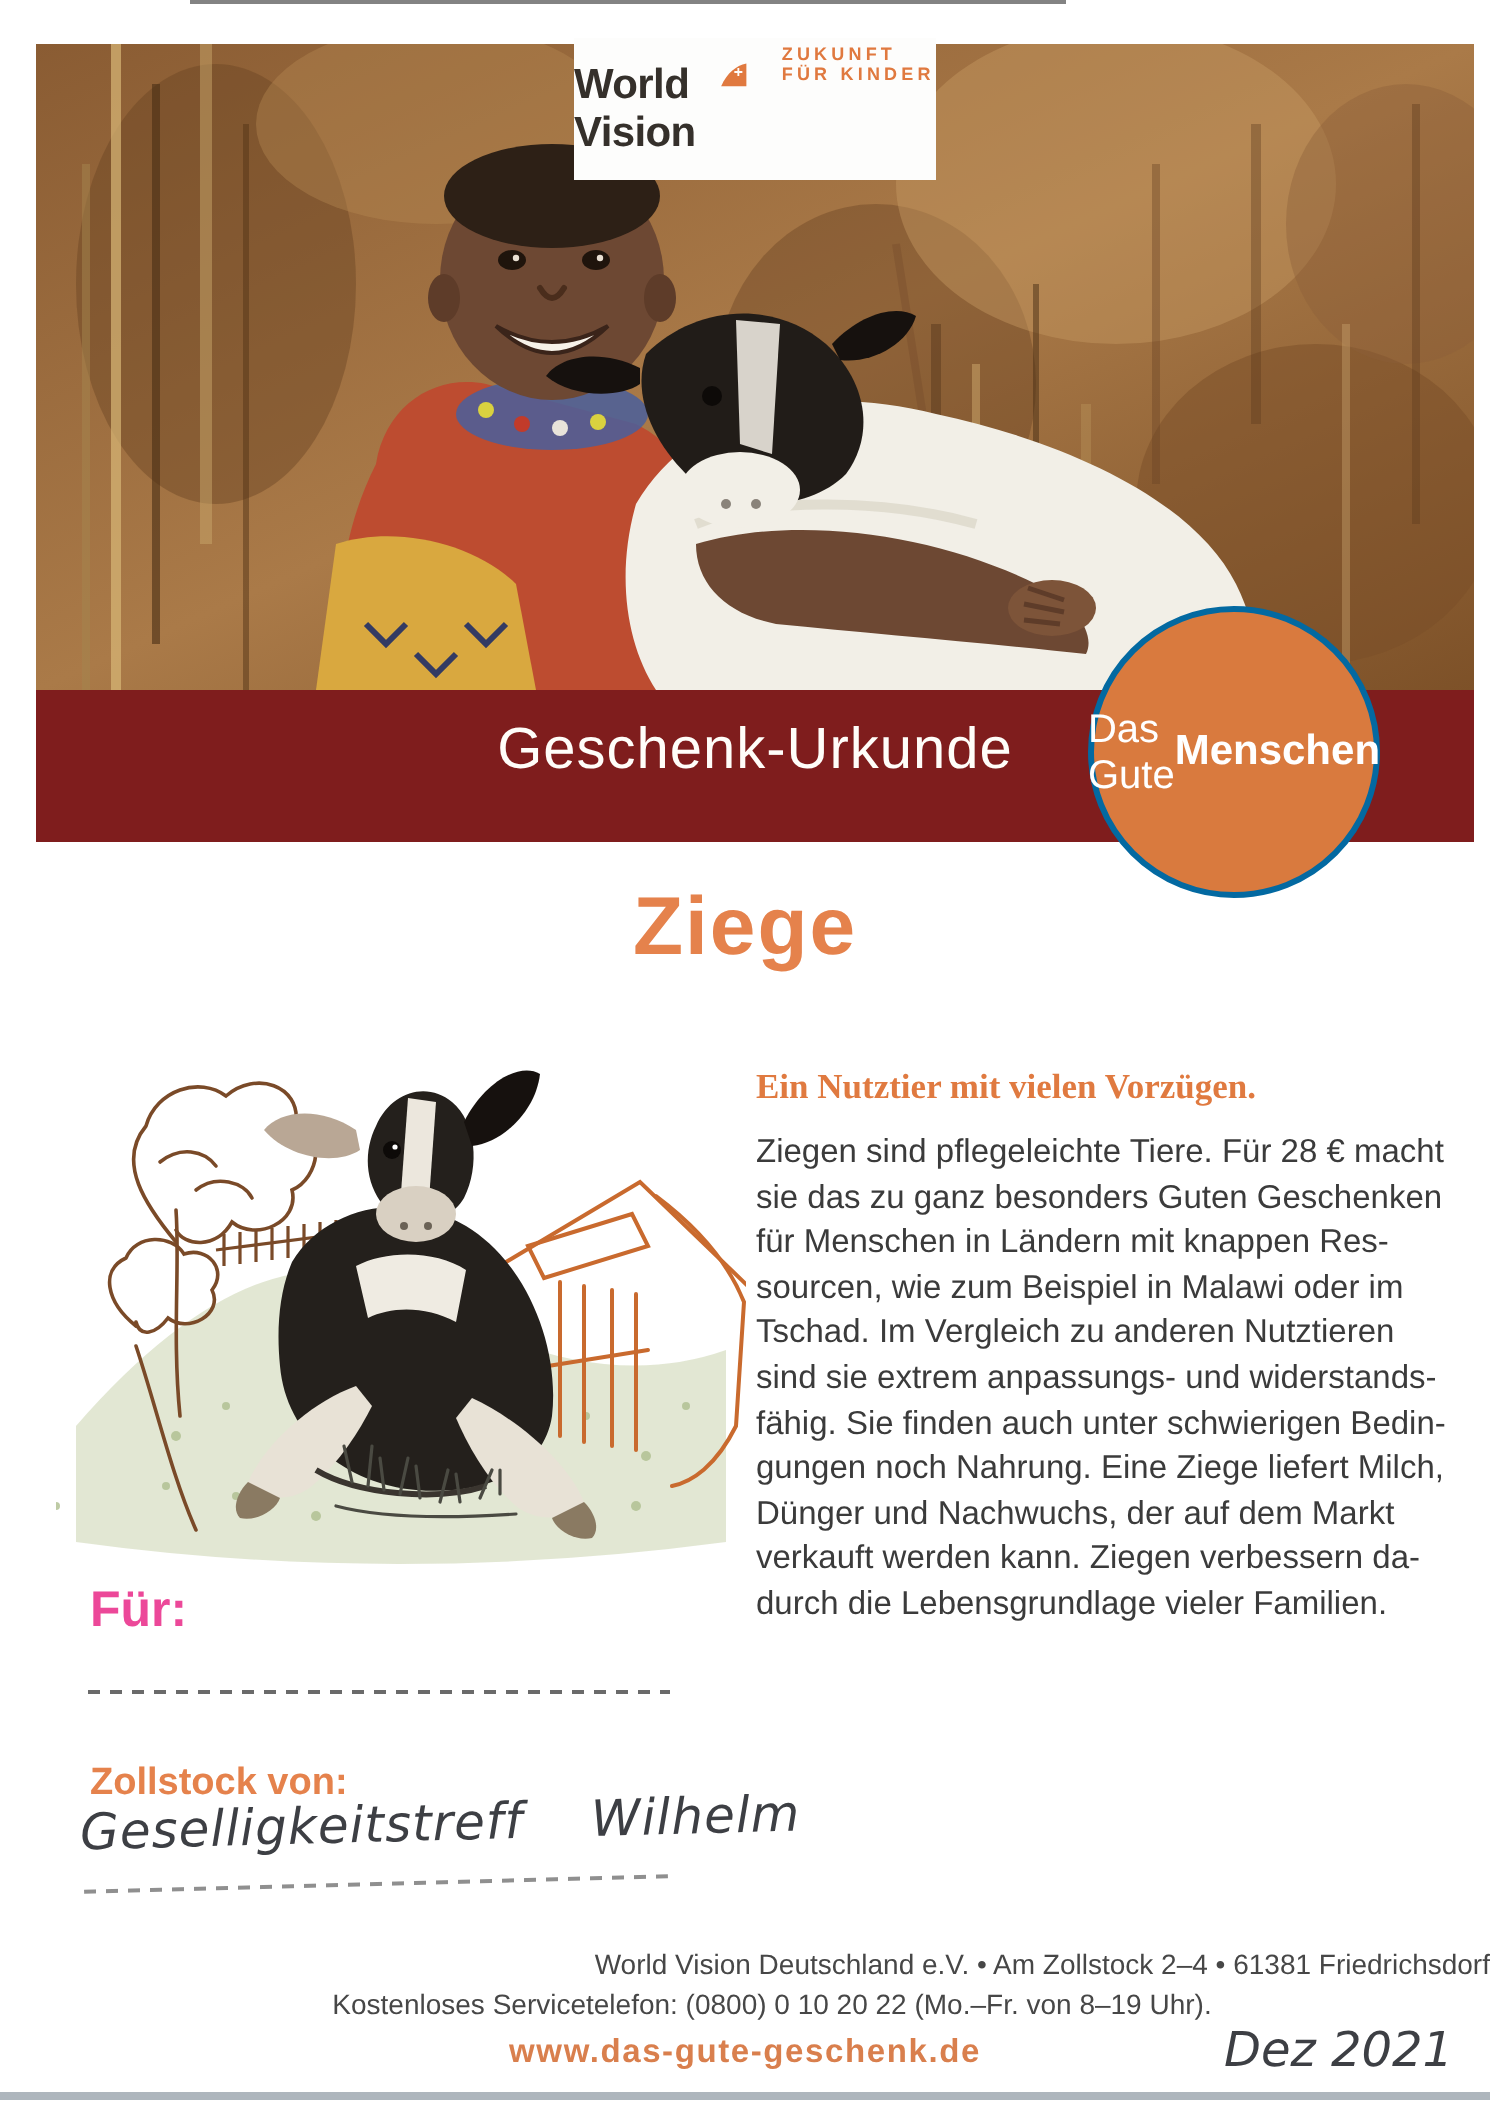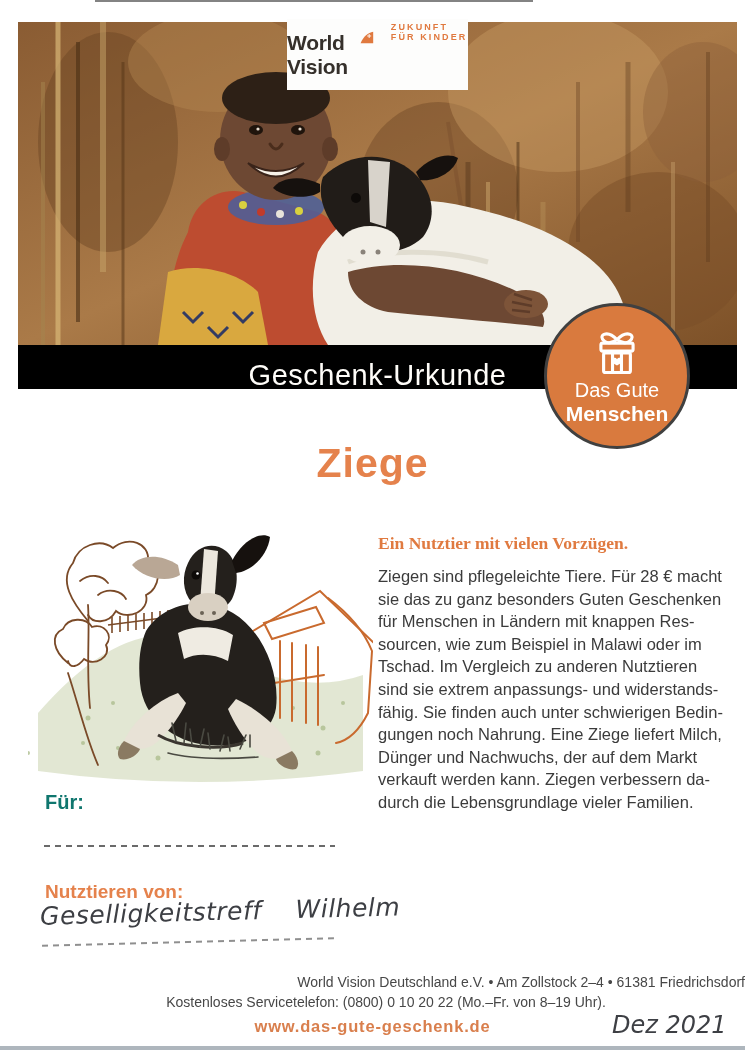--- a/index.html
+++ b/index.html
@@ -22,47 +22,47 @@
     position:absolute; left:287px; top:19px; width:181px; height:71px;
     background:#fdfdfc; z-index:4; display:flex; 
     align-items:center; justify-content:center;
   }
   .brand-row { position:relative; display:flex; align-items:flex-start; }
   .brand-text { font-size:21px; font-weight:700; color:#35302b; letter-spacing:-0.3px; }
   .brand-star { margin-left:2px; margin-top:-4px; }
   .logo-tagline { font-size:9px; font-weight:700; color:#e0793f; letter-spacing:2.1px; margin-top:3px; align-self:flex-start; margin-left:17px; }
 
   
-  .banner { position:absolute; left:18px; top:345px; width:719px; height:44px; background:#000000; z-index:2; }
+  .banner { position:absolute; left:18px; top:345px; width:719px; height:76px; background:#7f1d1d; z-index:2; }
   .banner-title { width:100%; text-align:center; line-height:60px; font-size:29px; font-weight:400; color:#fffdf9; letter-spacing:0.5px; }
 
   
   .badge {
     position:absolute; left:544px; top:303px; width:146px; height:146px;
-    border-radius:50%; background:#d97a3e; border:3px solid #404040;
-    z-index:5; display:flex; flex-direction:column; align-items:center; justify-content:center;
+    border-radius:50%; background:#d97a3e; border:3px solid #0369a1;
+    z-index:5; display:flex; flex-direction:row; align-items:center; justify-content:center;
   }
   .badge-line1 { font-size:20px; color:#ffffff; font-weight:400; margin-top:2px; }
   .badge-line2 { font-size:21px; color:#ffffff; font-weight:700; }
 
   
   .main-heading { position:absolute; left:0; top:440px; width:745px; text-align:center;
     font-size:41px; font-weight:700; color:#e5824c; letter-spacing:1px; }
 
   
   .illustration { position:absolute; left:28px; top:503px; width:345px; height:290px; }
   .illustration svg { display:block; width:345px; height:290px; }
 
   
   .info { position:absolute; left:378px; top:533px; width:356px; }
   .info-subheading { font-size:17.5px; font-weight:700; color:#e07a40; margin-bottom:11px;font-family:Liberation Serif, serif; }
   .info-body { font-size:16.5px; line-height:22.6px; color:#3b3b3b; white-space:pre-line; }
 
   
-  .for-label { position:absolute; left:45px; top:791px; font-size:20px; font-weight:700; color:#0f766e; }
+  .for-label { position:absolute; left:45px; top:791px; font-size:25px; font-weight:700; color:#ec4899; }
   .dash-line { height:2px; background:repeating-linear-gradient(90deg,#6a6a6a 0 6px, transparent 6px 11px); }
   .for-line { position:absolute; left:44px; top:845px; width:291px; }
   .donor-label { position:absolute; left:45px; top:881px; font-size:19px; font-weight:700; color:#e5824c; }
   .handwriting { font-family:"DejaVu Sans", sans-serif; font-style:italic; color:#3d3f44; }
   .donor-handwriting { position:absolute; left:40px; top:897px; font-size:25px; letter-spacing:0.5px; transform:rotate(-1.5deg); white-space:nowrap; }
   .donor-gap { display:inline-block; width:34px; }
   .donor-line { position:absolute; left:42px; top:941px; width:292px; transform:rotate(-1.5deg); opacity:.75; }
 
   
   .footer-address { position:absolute; left:0; top:974px; width:745px; text-align:right; font-size:14px; color:#474747; }
@@ -268,21 +268,21 @@
 fähig. Sie finden auch unter schwierigen Bedin-
 gungen noch Nahrung. Eine Ziege liefert Milch,
 Dünger und Nachwuchs, der auf dem Markt
 verkauft werden kann. Ziegen verbessern da-
 durch die Lebensgrundlage vieler Familien.</div>
   </div>
 
   <div class="for-label">Für:</div>
   <div class="for-line dash-line"></div>
 
-  <div class="donor-label">Nutztieren von:</div>
+  <div class="donor-label">Zollstock von:</div>
   <div class="donor-handwriting handwriting">
     <span>Geselligkeitstreff</span><span class="donor-gap"></span><span>Wilhelm</span>
   </div>
   <div class="donor-line dash-line"></div>
 
   <div class="footer-address">World Vision Deutschland e.V. • Am Zollstock 2–4 • 61381 Friedrichsdorf</div>
   <div class="footer-phone">Kostenloses Servicetelefon: (0800) 0 10 20 22 (Mo.–Fr. von 8–19 Uhr).</div>
   <div class="footer-website">www.das-gute-geschenk.de</div>
 
   <div class="date-note handwriting">Dez 2021</div>

